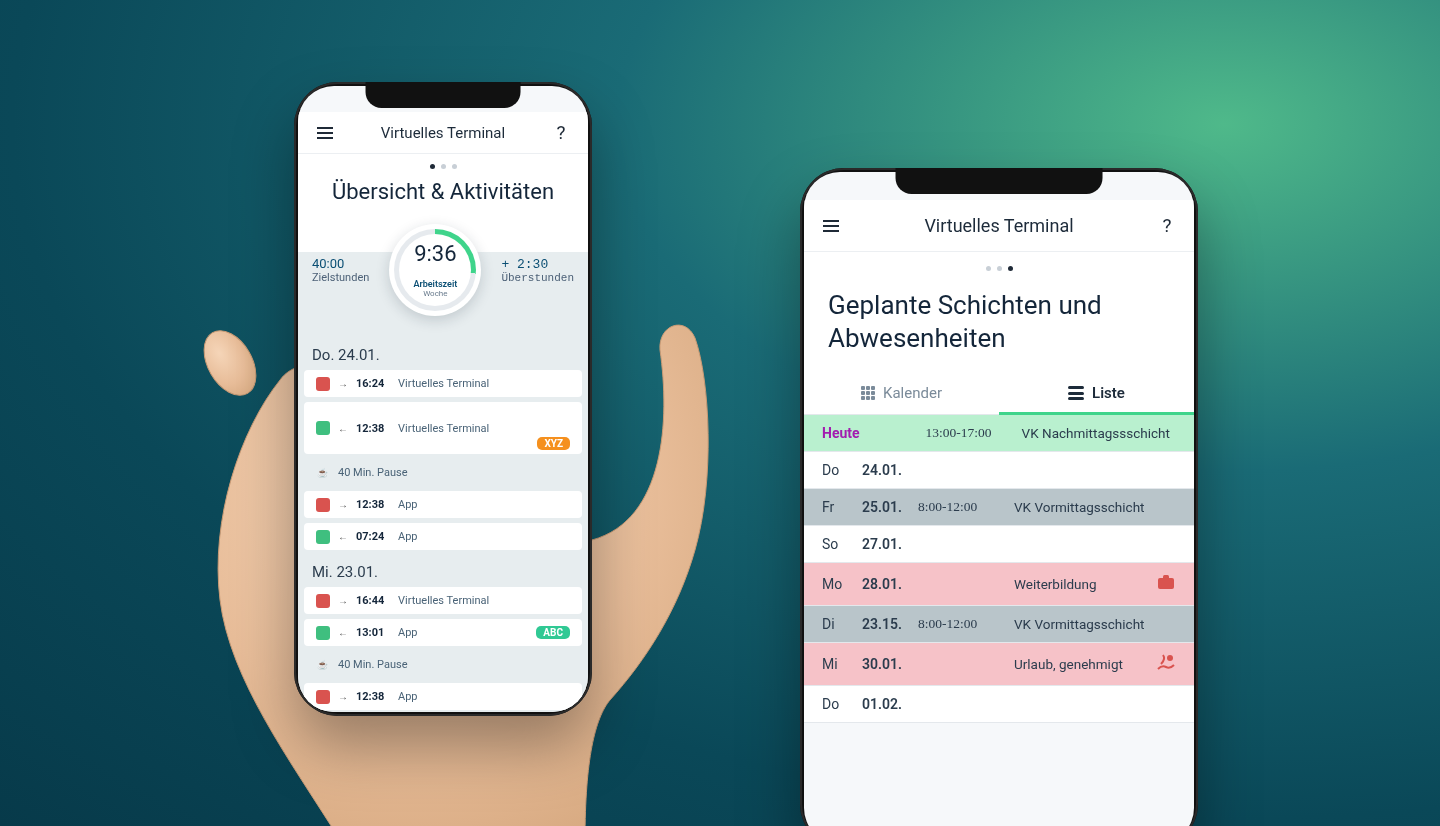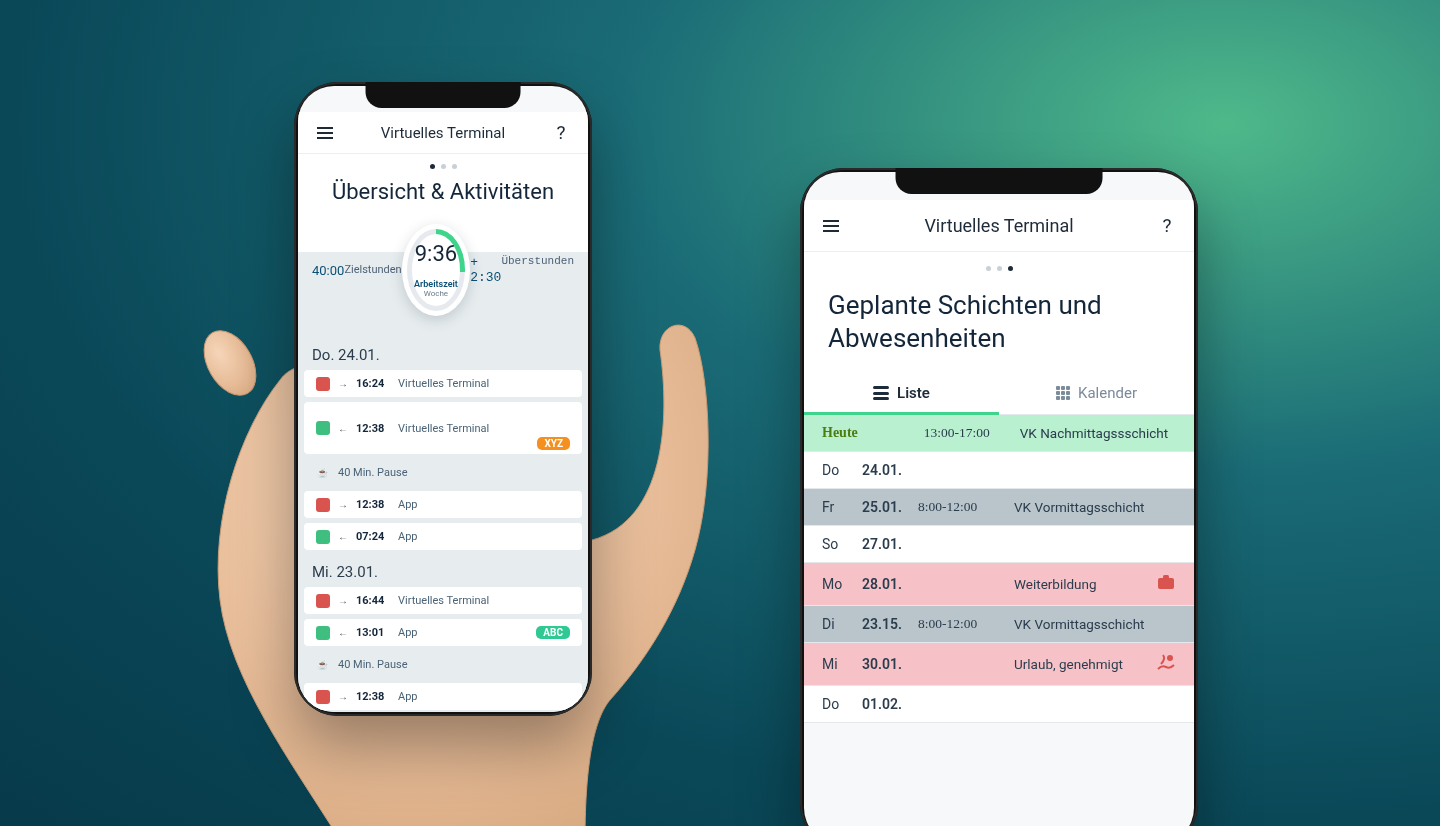--- a/index.html
+++ b/index.html
@@ -90,21 +90,21 @@
 
   
   .page-title { font-size: 22px; color:#14263a; text-align:center; padding: 4px 10px 10px; background:#fff; font-weight:400;}
   .right .page-title { font-size: 26px; line-height: 1.25; text-align:left; padding: 10px 24px 18px; }
 
   .stats-row {
     display:flex; align-items:center; justify-content:space-between;
     padding: 10px 14px 22px; position: relative;
     background: linear-gradient(#fff 38px, #e7edef 38px);
   }
-  .stat-col { display:flex; flex-direction:row; font-size:11px; color:#4d6177; }
+  .stat-col { display:flex; flex-direction:column; font-size:11px; color:#4d6177; }
   .stat-col .val { color:#0b4f74; font-size:13px; font-weight:400; }
   .stat-col.right-col { align-items:flex-start;font-family:Liberation Mono, monospace; }
   .stat-col.right-col .val { color:#0b4f74; }
 
   .clock-circle {
     width: 92px; height: 92px; border-radius:50%;
     background:#fff;
     box-shadow: 0 4px 14px rgba(20,38,58,0.18);
     display:flex; flex-direction:column; align-items:center; justify-content:center;
     position: relative;
@@ -168,21 +168,21 @@
 
   .sched-row {
     display:flex; align-items:center; gap:10px; padding: 10px 18px;
     border-bottom:1px solid #e4e8ec; font-size:14px; color:#2b3c4d;
     background:#fff;
   }
   .sched-row.today { background:#b9f0cf; }
   .sched-row.gray  { background:#b9c5ca; }
   .sched-row.red   { background:#f6c2c8; }
   .sched-row .dw   { min-width: 30px; font-weight:400; }
-  .sched-row.today .dw { font-weight:700; color:#4d7c0f; flex:none;font-family:Liberation Serif, serif;}
+  .sched-row.today .dw { font-weight:700; color:#a21caf; flex:none;}
   .sched-row .dt   { min-width: 46px; font-weight:600; }
   .sched-row.today .dt { font-weight:400;}
   .sched-row .tm   { min-width: 86px; font-size:13.5px;font-family:Liberation Serif, serif; }
   .sched-row .lbl  { font-size:13.5px; flex:1;}
   .sched-row .ico  { color:#d9534f; margin-left:auto; font-size:18px;}
 </style>
 </head>
 <body>
 
 <div class="hand">
@@ -310,41 +310,41 @@
       <div class="app-header-title">Virtuelles Terminal</div>
       <div class="help-btn">?</div>
     </div>
     <div class="pager-dots">
       <div class="dot"></div>
         <div class="dot"></div>
         <div class="dot active"></div>
     </div>
     <div class="page-title">Geplante Schichten und Abwesenheiten</div>
     <div class="tabs">
+      <div class="tab">
+        <span class="tab-icon cal">
+            <span></span>
+            <span></span>
+            <span></span>
+            <span></span>
+            <span></span>
+            <span></span>
+            <span></span>
+            <span></span>
+            <span></span>
+          </span>
+        <span>Kalender</span>
+      </div>
       <div class="tab active">
         <span class="tab-icon list">
             <span></span>
             <span></span>
             <span></span>
           </span>
         <span>Liste</span>
-      </div>
-      <div class="tab">
-        <span class="tab-icon cal">
-            <span></span>
-            <span></span>
-            <span></span>
-            <span></span>
-            <span></span>
-            <span></span>
-            <span></span>
-            <span></span>
-            <span></span>
-          </span>
-        <span>Kalender</span>
       </div>
     </div>
     <div id="right-rows">
         <div class="sched-row today">
           <span class="dw">Heute</span>
           <span class="dt"></span>
           <span class="tm">13:00-17:00</span>
           <span class="lbl">VK Nachmittagssschicht</span>
         </div>
         <div class="sched-row ">

